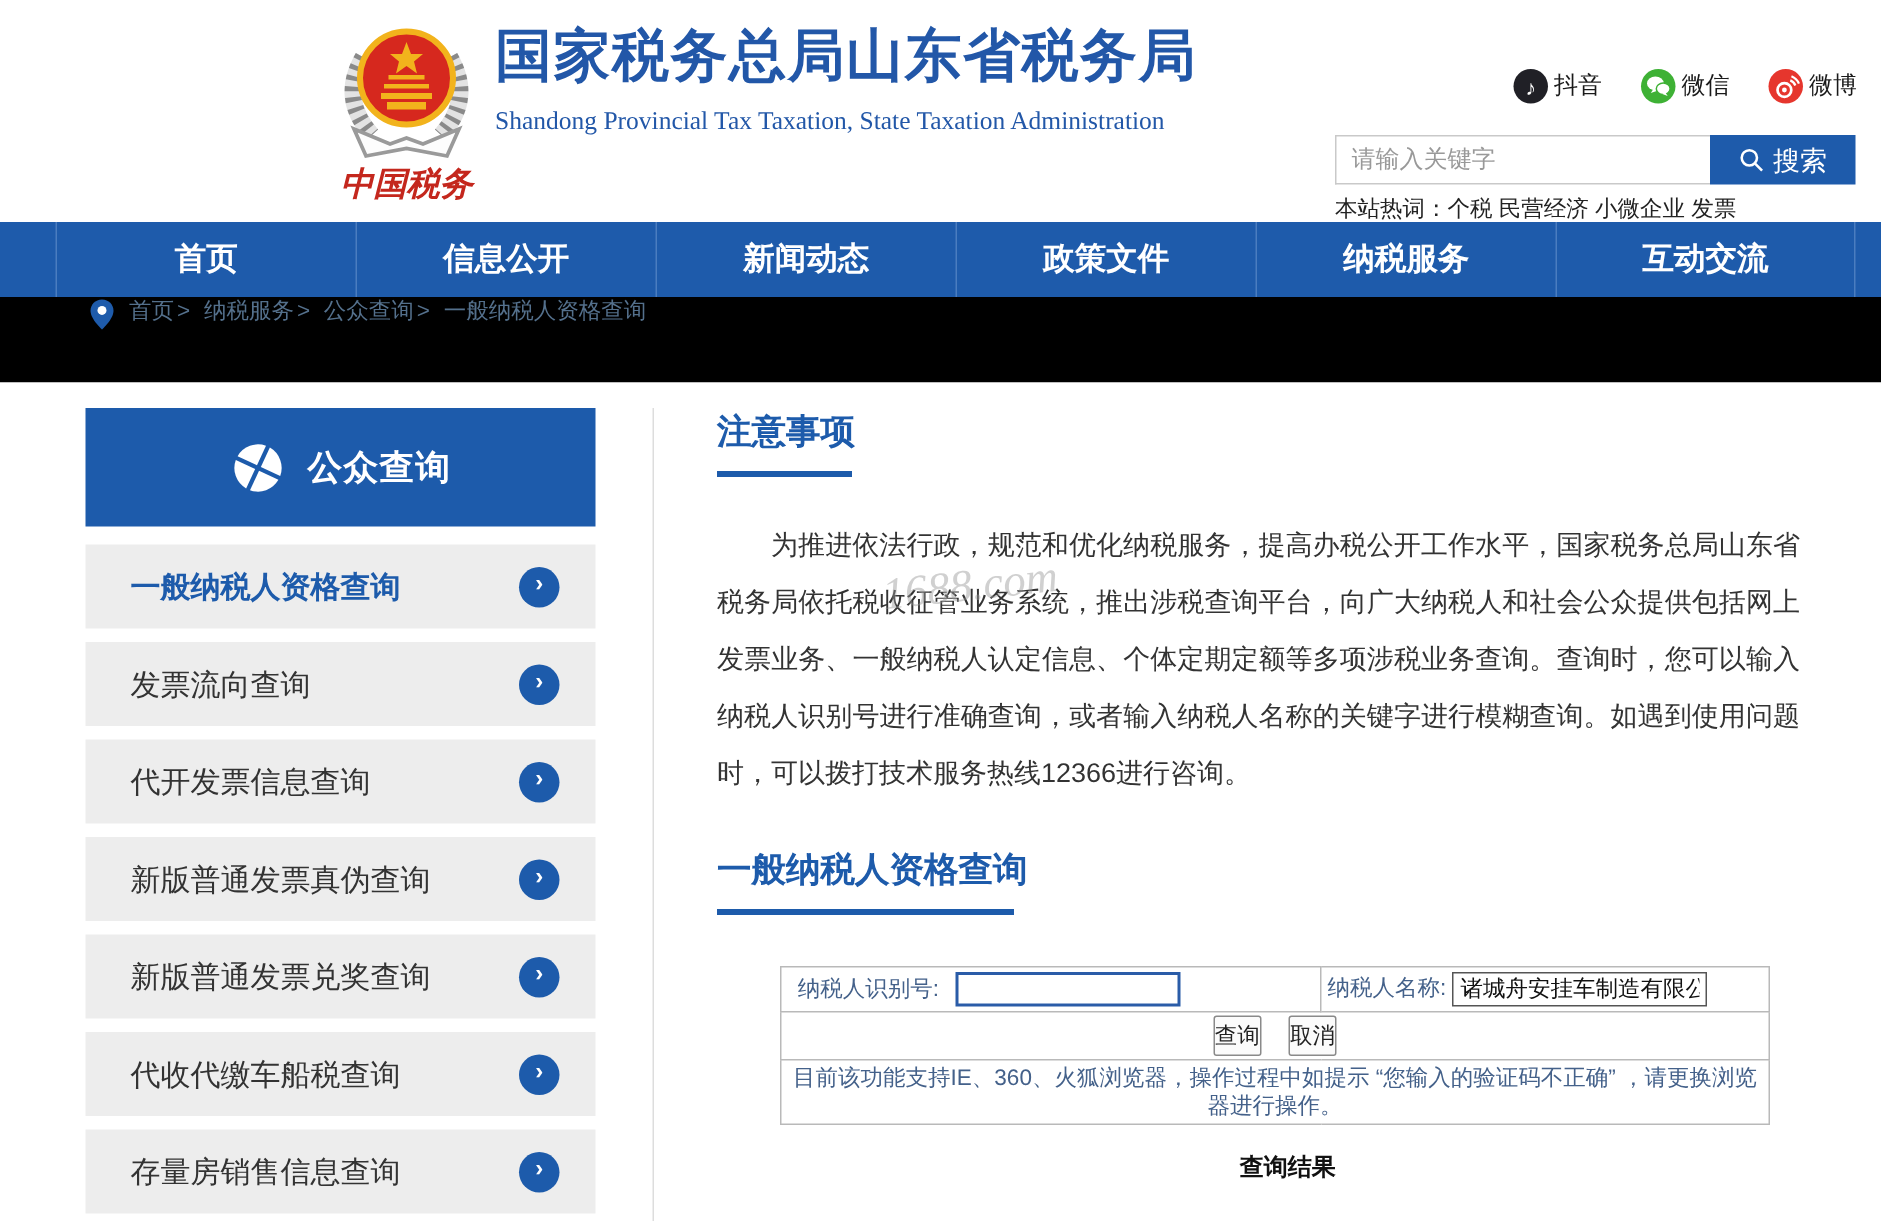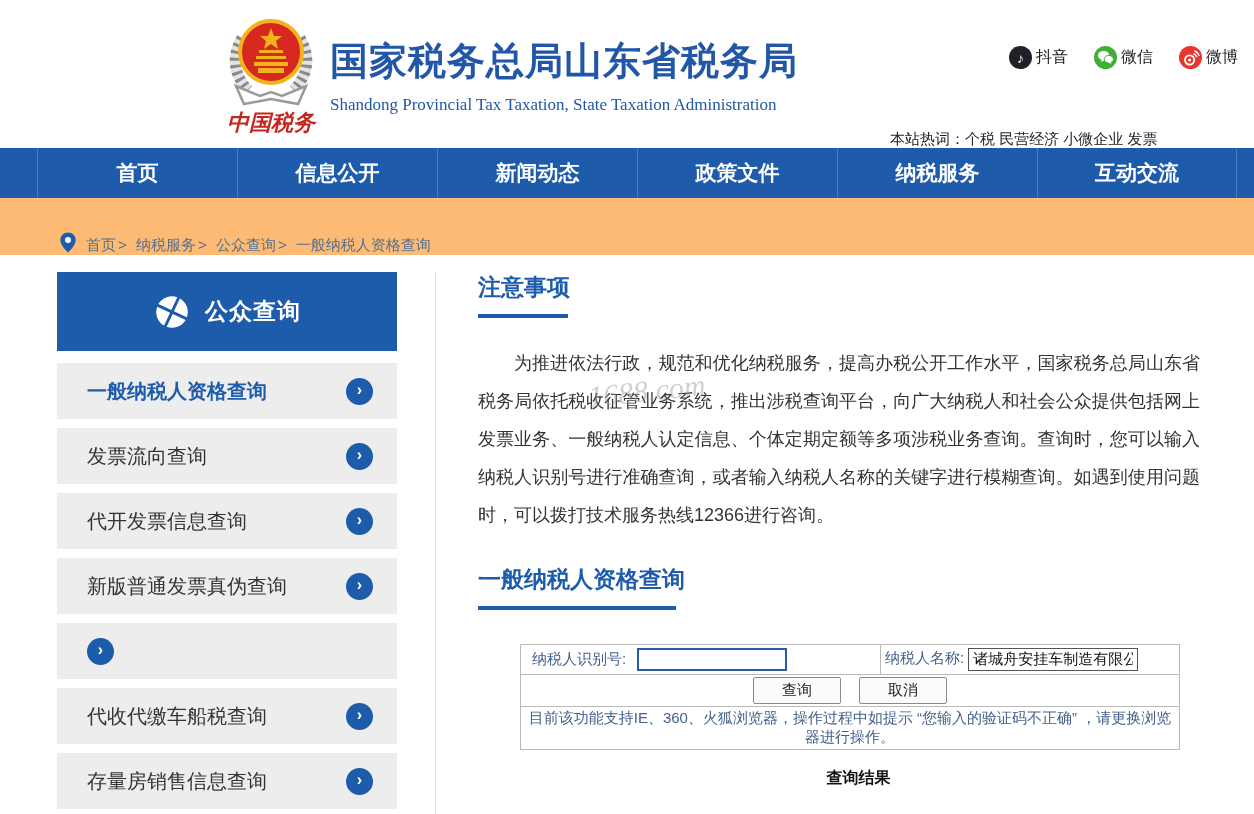--- a/index.html
+++ b/index.html
@@ -3,21 +3,21 @@
 <meta charset="utf-8">
 <style>
   * { margin:0; padding:0; box-sizing:border-box; }
   html,body { width:1254px; height:814px; overflow:hidden; background:#fff;
     font-family:"Liberation Sans","DejaVu Sans",sans-serif; }
   .page { position:relative; width:1254px; height:814px; background:#fff; }
 
   
   .header { position:relative; height:148px; background:#fff; }
   .logo { position:absolute; left:218px; top:4px; width:106px; height:134px; }
-  .title-block { position:absolute; left:330px; top:36px; }
+  .title-block { position:absolute; left:330px; top:12px; }
   .site-title { font-size:38px; font-weight:bold; color:#2257a8; letter-spacing:1px; }
   .site-subtitle { margin-top:8px; font-family:"Liberation Serif","DejaVu Serif",serif;
     font-size:17px; color:#2257a8; }
   .social { position:absolute; right:16px; top:46px; display:flex; gap:26px; align-items:center; }
   .social-item { display:flex; align-items:center; gap:4px; font-size:16px; color:#1a1a1a; cursor:pointer; }
   .badge { width:23px; height:23px; border-radius:50%; display:flex; align-items:center; justify-content:center; }
   .badge.douyin { background:#202026; color:#fff; font-size:14px; font-weight:bold; }
   .badge.wechat { background:#3eb135; }
   .badge.weibo  { background:#e6362d; }
   .searchbar { position:absolute; left:890px; top:90px; width:347px; height:33px; display:flex; }
@@ -28,21 +28,21 @@
     display:flex; align-items:center; justify-content:center; gap:6px; cursor:pointer; }
   .hotwords { position:absolute; left:890px; top:130px; font-size:15px; color:#222; }
 
   
   .nav { height:50px; background:#1e5bab; display:flex; padding-left:37px; }
   .nav-item { width:200px; line-height:50px; text-align:center; color:#fff; font-size:21px;
     font-weight:bold; border-left:1px solid #4a7dc0; cursor:pointer; }
   .nav-item:last-child { border-right:1px solid #4a7dc0; }
 
   
-  .crumbbar { height:57px; background:#fdba74; display:flex; align-items:flex-end; padding-left:58px; }
+  .crumbbar { height:57px; background:#000000; display:flex; align-items:flex-start; padding-left:58px; }
   .crumb-pin { width:20px; height:24px; margin-right:8px; }
   .crumb-text { font-size:15px; color:#54708c; }
   .crumb-text .sep { margin:0 5px 0 2px; }
 
   
   .content { position:relative; background:#fff; height:559px; }
   .v-sep { position:absolute; left:435px; top:17px; bottom:0; width:1px; background:#ddd; }
 
   .sidebar { position:absolute; left:57px; top:17px; width:340px; }
   .side-head { height:79px; background:#1d5bab; display:flex; align-items:center; justify-content:center;
@@ -74,21 +74,21 @@
   .txt { height:23px; border:1px solid #555; font-size:15px; color:#111; padding:0 4px;
     vertical-align:middle; outline:none; }
   .txt-id { width:150px; border:2px solid #2a5ca8; }
   .txt-name { width:170px; }
   .txt-captcha { width:150px; }
   .captcha-img { display:inline-block; vertical-align:middle; margin-left:10px; width:62px; height:22px;
     background:#efe6f2; color:#8e8e9a; font-size:17px; letter-spacing:5px; text-align:center;
     line-height:22px; font-family:"DejaVu Sans Mono",monospace; }
   .btn-row { text-align:center; }
   .fbtn { font-size:15px; color:#222; background:#fbfbfb; border:1px solid #8a8a8a; border-radius:2px;
-    padding:3px 28px; margin:0 7px; cursor:pointer; }
+    padding:3px 0; margin:0 7px; cursor:pointer; }
   .note-row { text-align:center; font-size:14px; color:#44618a; }
 
   
   .results-wrap { margin:18px 0 0 42px; width:677px; }
   .results-title { text-align:center; font-size:16px; font-weight:bold; color:#111; }
 </style>
 </head>
 <body>
 
 <div class="page">
@@ -136,20 +136,30 @@
             <circle cx="7.6" cy="11" r="4.6" fill="none" stroke="#fff" stroke-width="1.8"></circle>
             <circle cx="7.6" cy="11" r="1.6" fill="#fff"></circle>
             <path d="M11.5 4.6 a6 6 0 0 1 3.4 3.4" fill="none" stroke="#fff" stroke-width="1.5"></path>
             <path d="M12.3 1.8 a9 9 0 0 1 5 5" fill="none" stroke="#fff" stroke-width="1.5"></path>
           </svg>
         </span>
         <span>微博</span>
       </div>
     </div>
 
+    <div class="searchbar">
+      <input class="search-input" placeholder="请输入关键字" style="">
+      <button class="search-btn">
+        <svg width="17" height="17" viewBox="0 0 20 20">
+          <circle cx="8.5" cy="8.5" r="6" fill="none" stroke="#fff" stroke-width="2"></circle>
+          <line x1="13" y1="13" x2="18.5" y2="18.5" stroke="#fff" stroke-width="2"></line>
+        </svg>
+        <span>搜索</span>
+      </button>
+    </div>
     <div class="hotwords">本站热词：个税 民营经济 小微企业 发票</div>
   </div>
 
   <div class="nav">
     <div class="nav-item">首页</div>
     <div class="nav-item">信息公开</div>
     <div class="nav-item">新闻动态</div>
     <div class="nav-item">政策文件</div>
     <div class="nav-item">纳税服务</div>
     <div class="nav-item">互动交流</div>
@@ -194,20 +204,21 @@
       </div>
       <div class="side-item">
         <span class="lbl">代开发票信息查询</span>
         <span class="go-circle">›</span>
       </div>
       <div class="side-item">
         <span class="lbl">新版普通发票真伪查询</span>
         <span class="go-circle">›</span>
       </div>
       <div class="side-item">
+        <span class="lbl">新版普通发票兑奖查询</span>
         <span class="go-circle">›</span>
       </div>
       <div class="side-item">
         <span class="lbl">代收代缴车船税查询</span>
         <span class="go-circle">›</span>
       </div>
       <div class="side-item">
         <span class="lbl">存量房销售信息查询</span>
         <span class="go-circle">›</span>
       </div>

